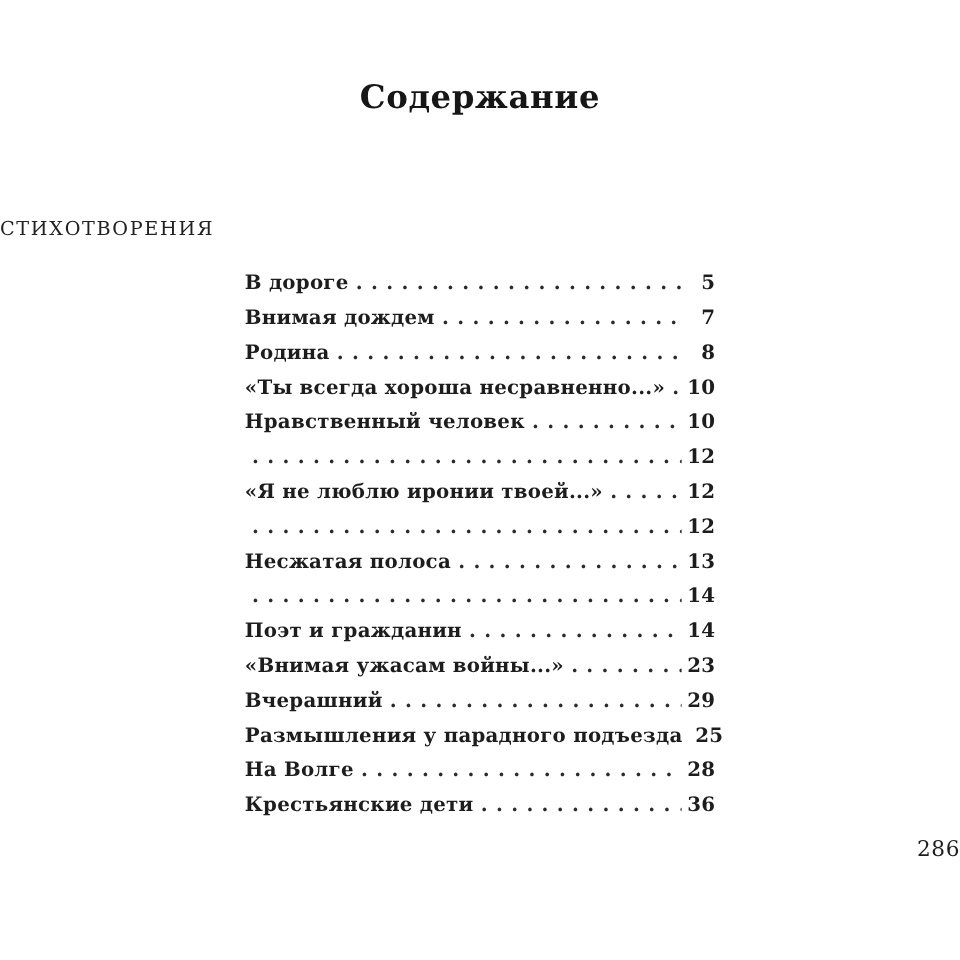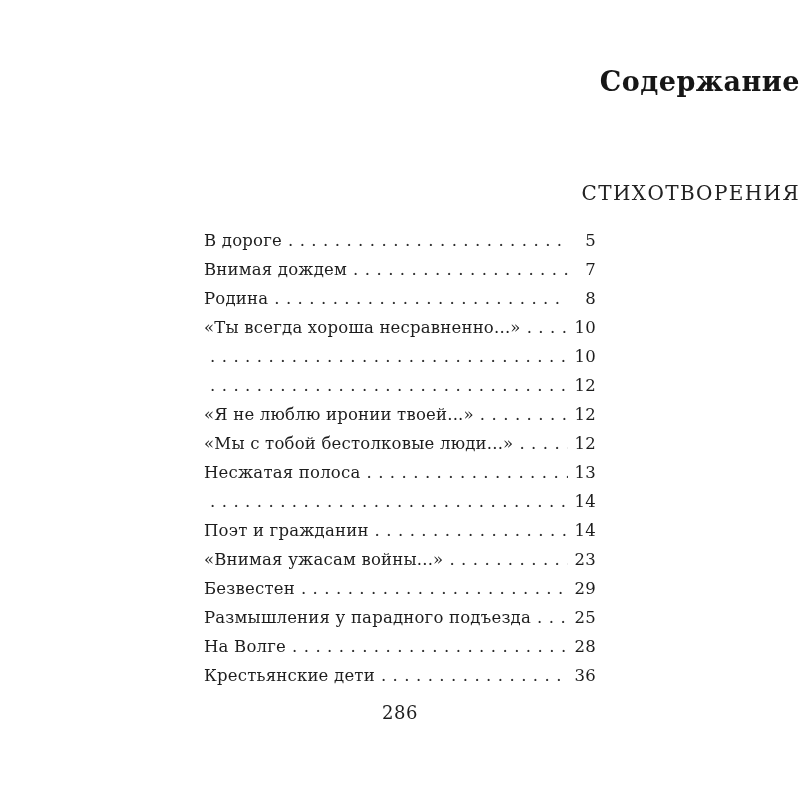--- a/index.html
+++ b/index.html
@@ -12,37 +12,38 @@
     width: 800px;
     height: 800px;
     background: #ffffff;
     color: #1d1d1d;
     font-family: "DejaVu Serif", "Liberation Serif", serif;
     overflow: hidden;
   }
   .page-title {
     margin: 0;
     padding-top: 66px;
-    text-align: right;
+    text-align: center;
     font-size: 27px;
     font-weight: bold;
     letter-spacing: 0.5px;
     color: #161616;
   }
   .section-heading {
     margin: 84px 0 0 0;
-    text-align: right;
-    font-size: 20px;
+    text-align: left;
+    font-size: 16px;
     font-weight: normal;
     letter-spacing: 1.4px;
     color: #222222;
   }
   .toc {
     margin: 26px 0 0 204px;
     width: 392px;
+    font-weight: bold;
   }
   .toc-row {
     display: flex;
     align-items: baseline;
     height: 29px;
     font-size: 16.5px;
     letter-spacing: 0.2px;
     color: #1d1d1d;
   }
   .toc-title {
@@ -59,21 +60,21 @@
     color: #2a2a2a;
   }
   .toc-page {
     flex: 0 0 auto;
     min-width: 24px;
     text-align: right;
     padding-left: 2px;
   }
   .folio {
     margin-top: 7px;
-    text-align: center;
+    text-align: right;
     font-size: 18px;
     letter-spacing: 0.5px;
     color: #1d1d1d;
   }
 </style>
 </head>
 <body>
 
 <div class="book-page">
   <h1 class="page-title">Содержание</h1>
@@ -97,37 +98,37 @@
     <span class="toc-page">8</span>
   </div>
 
   <div class="toc-row">
     <span class="toc-title">«Ты всегда хороша несравненно...»</span>
     <span class="toc-dots">. . . . . . . . . . . . . . . . . . . . . . . . . . . . . . . . . . . . . . . . . . . . . . . . . . . . . . . . . . . . . . . . . . . . . . </span>
     <span class="toc-page">10</span>
   </div>
 
   <div class="toc-row">
+    <span class="toc-title">Нравственный человек</span>
     <span class="toc-dots">. . . . . . . . . . . . . . . . . . . . . . . . . . . . . . . . . . . . . . . . . . . . . . . . . . . . . . . . . . . . . . . . . . . . . . </span>
     <span class="toc-page">10</span>
   </div>
 
   <div class="toc-row">
     <span class="toc-dots">. . . . . . . . . . . . . . . . . . . . . . . . . . . . . . . . . . . . . . . . . . . . . . . . . . . . . . . . . . . . . . . . . . . . . . </span>
     <span class="toc-page">12</span>
   </div>
 
   <div class="toc-row">
     <span class="toc-title">«Я не люблю иронии твоей...»</span>
     <span class="toc-dots">. . . . . . . . . . . . . . . . . . . . . . . . . . . . . . . . . . . . . . . . . . . . . . . . . . . . . . . . . . . . . . . . . . . . . . </span>
     <span class="toc-page">12</span>
   </div>
 
   <div class="toc-row">
-    <span class="toc-title">«Мы с тобой бестолковые люди...»</span>
     <span class="toc-dots">. . . . . . . . . . . . . . . . . . . . . . . . . . . . . . . . . . . . . . . . . . . . . . . . . . . . . . . . . . . . . . . . . . . . . . </span>
     <span class="toc-page">12</span>
   </div>
 
   <div class="toc-row">
     <span class="toc-title">Несжатая полоса</span>
     <span class="toc-dots">. . . . . . . . . . . . . . . . . . . . . . . . . . . . . . . . . . . . . . . . . . . . . . . . . . . . . . . . . . . . . . . . . . . . . . </span>
     <span class="toc-page">13</span>
   </div>
 
@@ -142,21 +143,21 @@
     <span class="toc-page">14</span>
   </div>
 
   <div class="toc-row">
     <span class="toc-title">«Внимая ужасам войны...»</span>
     <span class="toc-dots">. . . . . . . . . . . . . . . . . . . . . . . . . . . . . . . . . . . . . . . . . . . . . . . . . . . . . . . . . . . . . . . . . . . . . . </span>
     <span class="toc-page">23</span>
   </div>
 
   <div class="toc-row">
-    <span class="toc-title">Безвестен</span>
+    <span class="toc-title">Вчерашний</span>
     <span class="toc-dots">. . . . . . . . . . . . . . . . . . . . . . . . . . . . . . . . . . . . . . . . . . . . . . . . . . . . . . . . . . . . . . . . . . . . . . </span>
     <span class="toc-page">29</span>
   </div>
 
   <div class="toc-row">
     <span class="toc-title">Размышления у парадного подъезда</span>
     <span class="toc-dots">. . . . . . . . . . . . . . . . . . . . . . . . . . . . . . . . . . . . . . . . . . . . . . . . . . . . . . . . . . . . . . . . . . . . . . </span>
     <span class="toc-page">25</span>
   </div>
 

